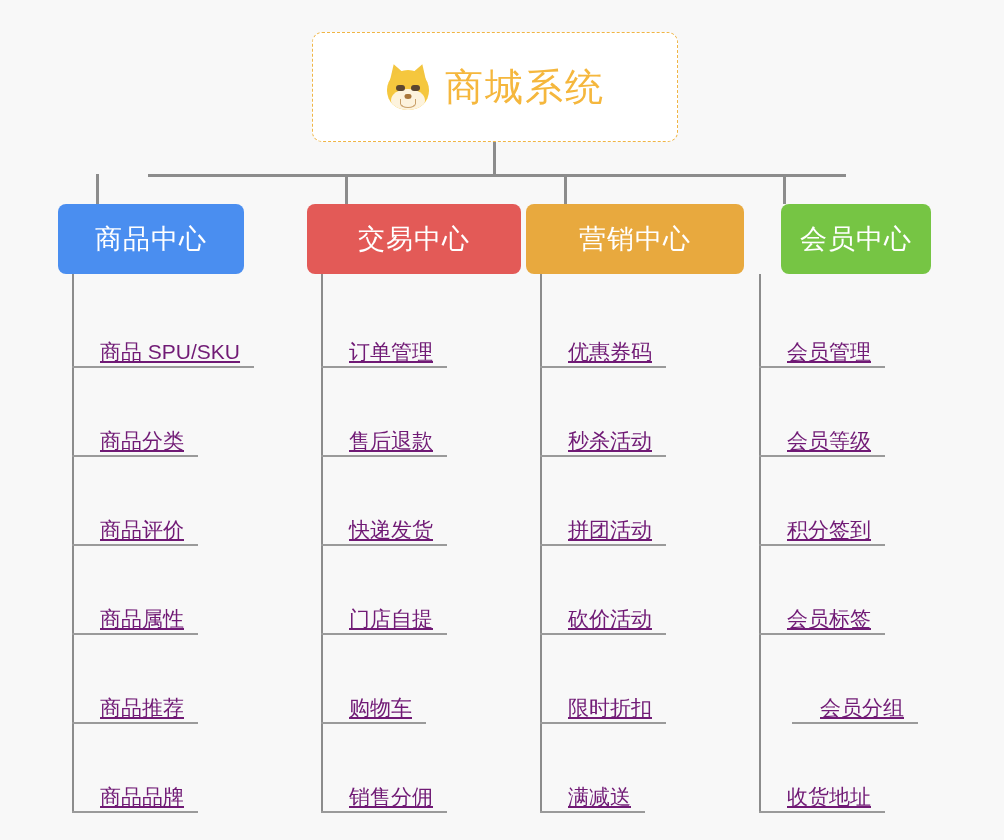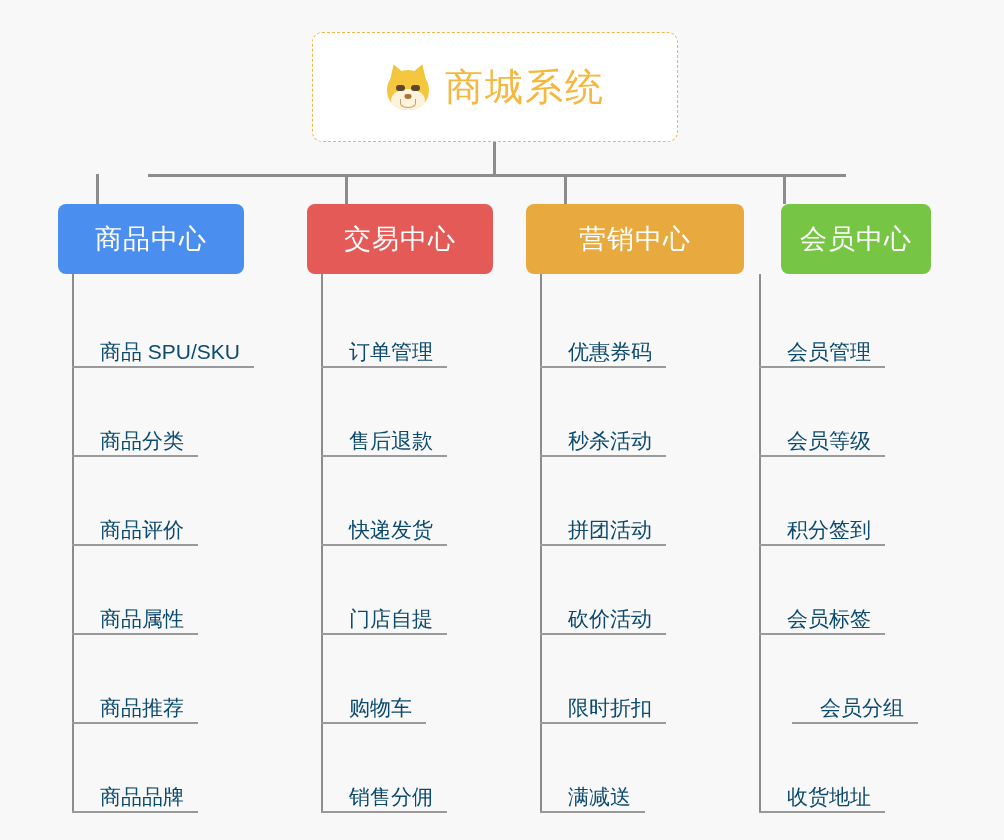--- a/index.html
+++ b/index.html
@@ -164,24 +164,25 @@
     position: absolute;
     left: 14px;
     height: 44px;
     border-bottom: 2px solid #9a9a9a;
     display: flex;
     align-items: flex-end;
     box-sizing: border-box;
   }
   .leaf-label {
     font-size: 21px;
-    color: #0c4a6e;
+    color: #701a75;
     white-space: nowrap;
     padding: 0 14px 3px 28px;
     line-height: 1.1;
+    text-decoration: underline;
   }
 </style>
 </head>
 <body>
 
 <div id="mindmap">
 
   <div class="root-node">
     <span class="dog-icon">
       <span class="ear left"></span>
@@ -218,21 +219,21 @@
         <div class="leaf" style="top: 387px;">
           <span class="leaf-label">商品属性</span>
         </div>
         <div class="leaf" style="top: 476px;">
           <span class="leaf-label">商品推荐</span>
         </div>
         <div class="leaf" style="top: 565px;">
           <span class="leaf-label">商品品牌</span>
         </div>
       </div>
-      <div class="branch" style="left: 307px; width: 186px;">
+      <div class="branch" style="left: 307px; width: 214px;">
         <div class="branch-header" style="background: rgb(227, 90, 87);">
           <span>交易中心</span>
         </div>
         <div class="branch-spine" style="left: 14px; height: 539px;"></div>
         <div class="leaf" style="top: 120px; text-align: right;">
           <span class="leaf-label">订单管理</span>
         </div>
         <div class="leaf" style="top: 209px;">
           <span class="leaf-label">售后退款</span>
         </div>

